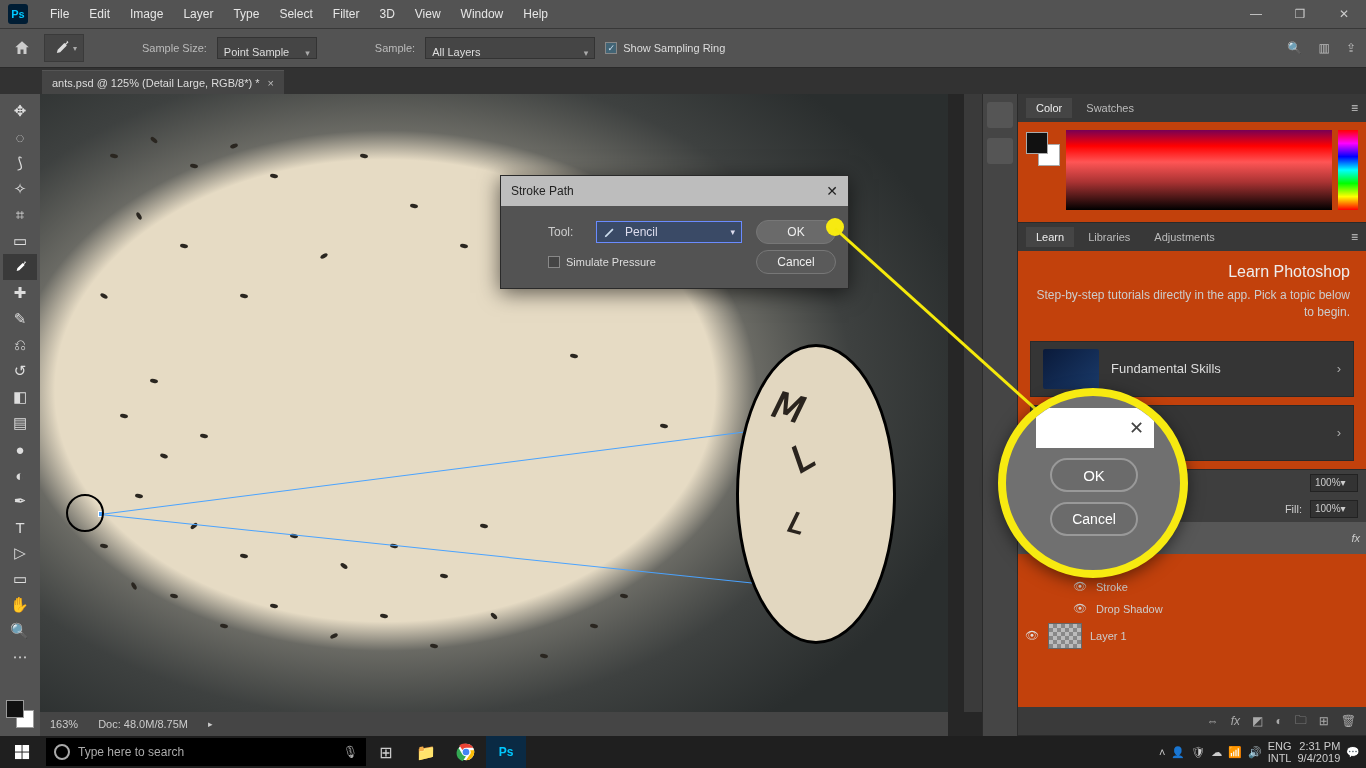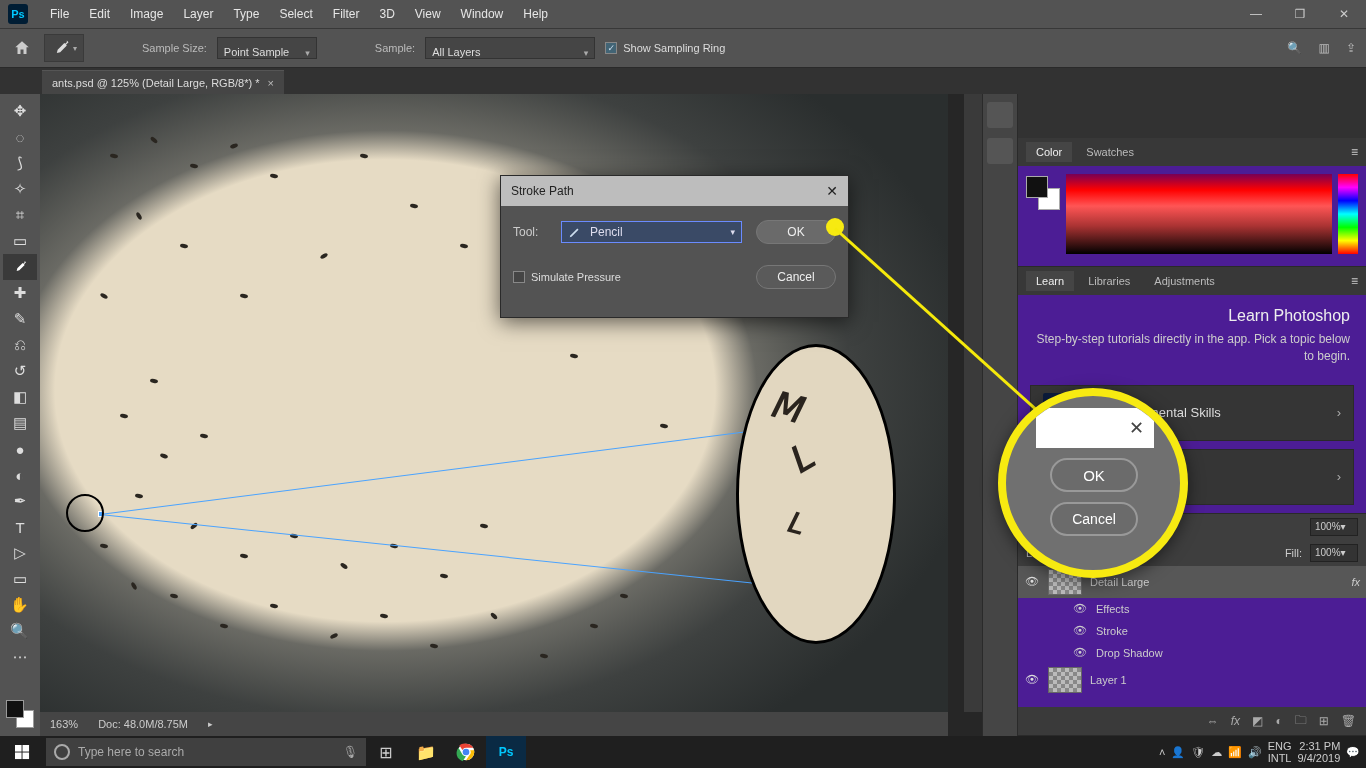--- a/index.html
+++ b/index.html
@@ -41,21 +41,21 @@
   .mag-dst { position:absolute; right:52px; top:250px; width:160px; height:300px; border:3px solid #000; border-radius:50%; background:#e2d7c0; overflow:hidden; }
   .mag-dst .aw { position:absolute; font-size:36px; color:#2a241e; font-weight:bold; transform:rotate(15deg); }
   .selection-line { position:absolute; border-top:1px solid #4aa3ff; }
   .anchor { position:absolute; width:6px; height:6px; background:#4aa3ff; border:1px solid #fff; }
   .statusbar { position:absolute; left:0; right:34px; bottom:0; height:24px; background:#454545; display:flex; align-items:center; padding:0 10px; gap:20px; color:#ccc; font-size:11px; }
   .vscroll { position:absolute; right:0; top:0; bottom:24px; width:18px; background:#3a3a3a; }
   
   .midstrip { width:36px; background:#454545; border-left:1px solid #2a2a2a; border-right:1px solid #2a2a2a; display:flex; flex-direction:column; align-items:center; padding-top:8px; gap:10px; }
   .midstrip div { width:26px; height:26px; background:#555; border-radius:3px; }
   
-  .rightcol { width:348px; background:#4c1d95; display:flex; flex-direction:column;margin-top:44px; }
+  .rightcol { width:348px; background:#c2410c; display:flex; flex-direction:column; }
   .panel { border-bottom:1px solid #2a2a2a; }
   .panel-tabs { display:flex; height:28px; align-items:center; padding:0 8px; gap:4px; background:#383838; }
   .ptab { padding:4px 10px; color:#bbb; font-size:11px; }
   .ptab.active { background:#454545; color:#eee; }
   .color-body { height:100px; display:flex; gap:6px; padding:8px; }
   .fgbg { width:34px; height:34px; position:relative; margin-top:2px; }
   .fgbg .a{position:absolute;top:0;left:0;width:22px;height:22px;background:#111;border:1px solid #aaa;}
   .fgbg .b{position:absolute;bottom:0;right:0;width:22px;height:22px;background:#fff;border:1px solid #aaa;}
   .color-ramp { flex:1; height:80px; background:linear-gradient(to bottom,#705,#f00 20%,#f55 40%,#a33 65%,#000); position:relative; }
   .hue { width:20px; height:80px; background:linear-gradient(to bottom,red,magenta,blue,cyan,lime,yellow,red); }
@@ -73,39 +73,39 @@
   .layer .eye { width:16px; text-align:center; color:#ddd; }
   .layer .lth { width:34px; height:26px; background:repeating-conic-gradient(#888 0 25%,#bbb 0 50%) 0/8px 8px; border:1px solid #666; }
   .layer .fx { margin-left:auto; font-style:italic; color:#ccc; }
   .sublayer { padding-left:54px; height:22px; display:flex; align-items:center; gap:8px; font-size:11px; color:#ccc; }
   .sublayer .eye { width:16px; text-align:center; }
   .layer-footer { height:28px; background:#3a3a3a; margin-top:auto; display:flex; align-items:center; justify-content:flex-end; gap:12px; padding:0 10px; color:#aaa; }
   
   .dialog { position:absolute; left:500px; top:175px; width:349px; background:#535353; border:1px solid #2a2a2a; box-shadow:0 4px 20px rgba(0,0,0,.6); }
   .dlg-title { height:30px; background:#bdbdbd; color:#222; display:flex; align-items:center; padding:0 10px; font-size:12px; }
   .dlg-title .x { margin-left:auto; color:#222; font-size:14px; }
-  .dlg-body { padding:14px 12px 28px 12px; display:grid; grid-template-columns:1fr 80px; gap:21px 14px; align-items:center; }
+  .dlg-body { padding:14px 12px 14px 12px; display:grid; grid-template-columns:1fr 80px; gap:6px 14px; align-items:center;margin-left:35px; }
   .dlg-row { display:flex; align-items:center; gap:10px; }
   .dlg-row label { color:#ccc; font-size:12px; width:38px; }
   .dlg-dd { flex:1; height:22px; background:#3a4a66; border:1px solid #6a8bff; display:flex; align-items:center; padding:0 6px; gap:8px; color:#dde; font-size:12px; }
   .dlg-dd .chev{ margin-left:auto; font-size:9px; }
   .pillbtn { height:24px; border:1px solid #777; border-radius:12px; background:#5a5a5a; color:#eee; font-size:12px; display:flex; align-items:center; justify-content:center; }
   .pillbtn.primary { background:#6a6a6a; }
   
   .callout-line { position:absolute; border-top:3px solid #f5e90b; transform-origin:left center; }
   .callout-dot { position:absolute; width:18px; height:18px; background:#f7ea11; border-radius:50%; }
   .callout-ring { position:absolute; width:190px; height:190px; border:8px solid #f7ea11; border-radius:50%; background:#707070; box-shadow:0 4px 16px rgba(0,0,0,.5); overflow:hidden; }
   .callout-ring .pop { position:absolute; top:12px; left:30px; width:118px; height:40px; background:#fff; display:flex; align-items:center; justify-content:flex-end; padding-right:10px; }
   .callout-ring .pop span { font-size:18px; color:#444; }
   .callout-ring .ok { position:absolute; top:62px; left:44px; width:88px; height:34px; border:2px solid #999; border-radius:18px; background:#6b6b6b; color:#fff; display:flex; align-items:center; justify-content:center; font-size:15px; }
   .callout-ring .cancel { position:absolute; top:106px; left:44px; width:88px; height:34px; border:2px solid #999; border-radius:18px; background:#6b6b6b; color:#fff; display:flex; align-items:center; justify-content:center; font-size:14px; }
   
   .taskbar { position:absolute; left:0; right:0; bottom:0; height:32px; background:#1f1f1f; display:flex; align-items:center; }
   .taskbar .start { width:44px; height:32px; display:flex; align-items:center; justify-content:center; color:#fff; font-size:14px; }
-  .searchbox { width:320px; height:28px; background:#404040; display:flex; align-items:center; padding:0 8px; gap:8px; color:#aaa; font-size:12px; margin-left:2px; }
+  .searchbox { width:320px; height:28px; background:#000000; display:flex; align-items:center; padding:0 8px; gap:8px; color:#aaa; font-size:12px; margin-left:2px; }
   .searchbox .o { width:16px; height:16px; border:2px solid #aaa; border-radius:50%; }
   .searchbox .mic { margin-left:auto; }
   .tb-ico { width:40px; height:32px; display:flex; align-items:center; justify-content:center; font-size:16px; }
   .tb-right { margin-left:auto; display:flex; align-items:center; gap:6px; padding-right:6px; color:#ccc; font-size:11px; }
   .tb-right .stack { text-align:right; line-height:1.1; }
   svg { display:block; }
 </style>
 </head>
 <body>
 

